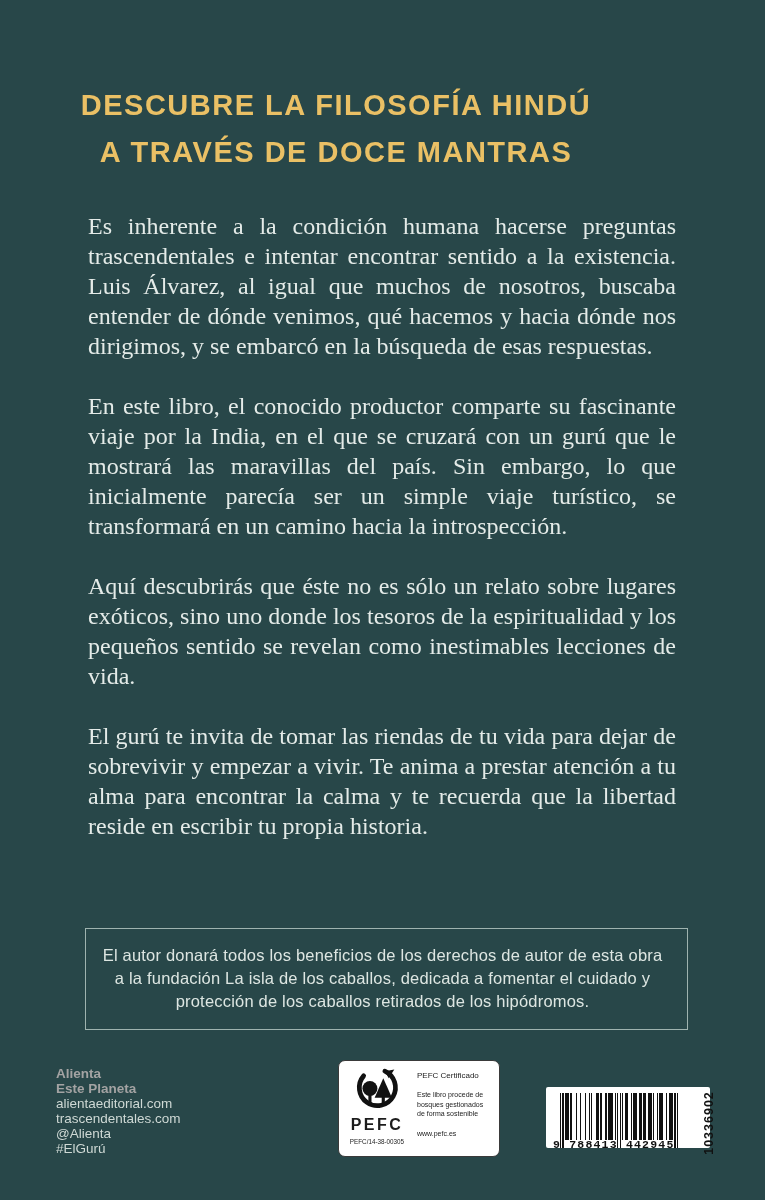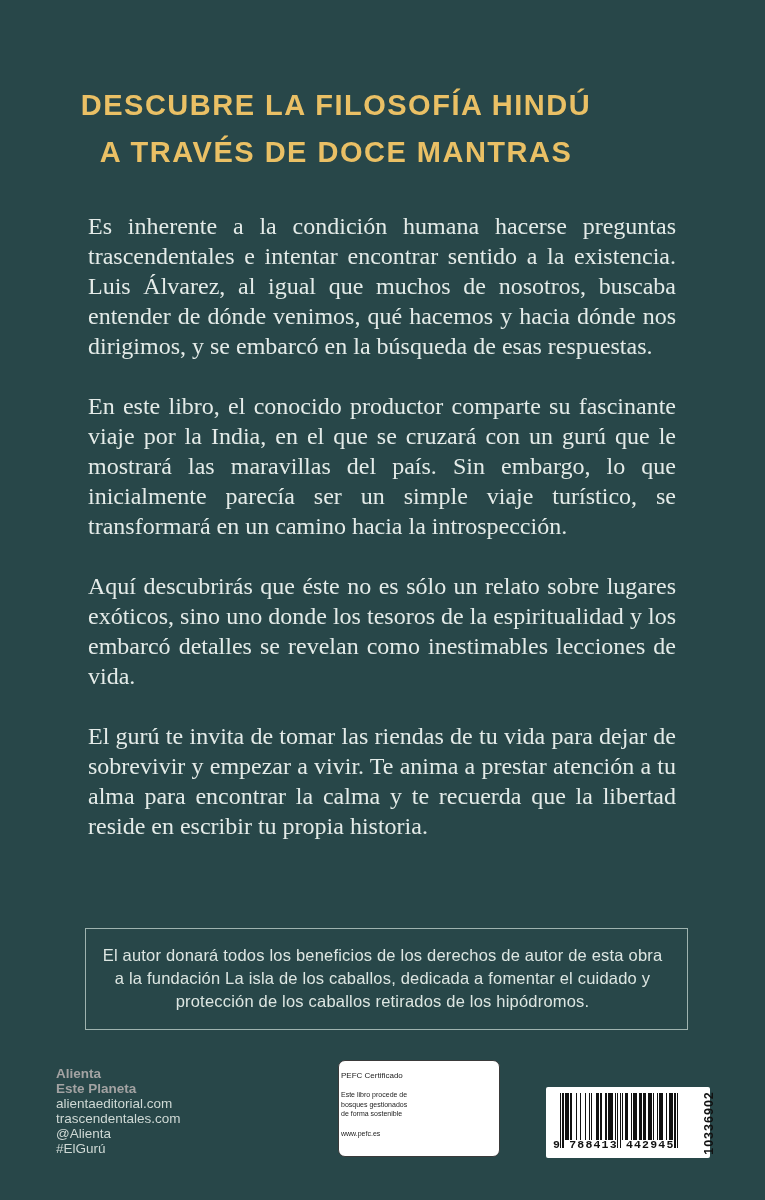--- a/index.html
+++ b/index.html
@@ -71,21 +71,21 @@
   .pefc-license{font-size:6.3px;margin-top:5px;white-space:nowrap;}
   .pefc-right{
     flex:1;
     padding:10px 6px 6px 2px;
   }
   .pefc-title{font-size:8px;font-weight:400;}
   .pefc-desc{font-size:7px;line-height:9.5px;margin-top:10px;width:70px;}
   .pefc-site{font-size:7px;margin-top:11px;}
   
   .barcode{
-    position:absolute;top:1087px;left:546px;width:164px;height:71px;
+    position:absolute;top:1087px;left:546px;width:164px;height:61px;
     background:#ffffff;border-radius:2px;
   }
   .barcode-bars{position:absolute;left:14px;top:6px;}
   .barcode-digits{
     position:absolute;left:7px;top:51px;
     font-family:"Liberation Mono", monospace;
     font-size:11.5px;font-weight:700;
     letter-spacing:1.2px;
     color:#111;
     white-space:nowrap;
@@ -106,38 +106,52 @@
 <div class="page">
 
   <div class="headline">
     <div>DESCUBRE LA FILOSOFÍA HINDÚ</div>
     <div>A TRAVÉS DE DOCE MANTRAS</div>
   </div>
 
   <div class="synopsis">
     <p>Es inherente a la condición humana hacerse preguntas trascendentales e intentar encontrar sentido a la existencia. Luis Álvarez, al igual que muchos de nosotros, buscaba entender de dónde venimos, qué hacemos y hacia dónde nos dirigimos, y se embarcó en la búsqueda de esas respuestas.</p>
     <p>En este libro, el conocido productor comparte su fascinante viaje por la India, en el que se cruzará con un gurú que le mostrará las maravillas del país. Sin embargo, lo que inicialmente parecía ser un simple viaje turístico, se transformará en un camino hacia la introspección.</p>
-    <p>Aquí descubrirás que éste no es sólo un relato sobre lugares exóticos, sino uno donde los tesoros de la espiritualidad y los embarcó detalles se revelan como inestimables lecciones de vida.</p>
+    <p>Aquí descubrirás que éste no es sólo un relato sobre lugares exóticos, sino uno donde los tesoros de la espiritualidad y los pequeños sentido se revelan como inestimables lecciones de vida.</p>
     <p>El gurú te invita de tomar las riendas de tu vida para dejar de sobrevivir y empezar a vivir. Te anima a prestar atención a tu alma para encontrar la calma y te recuerda que la libertad reside en escribir tu propia historia.</p>
   </div>
 
   <div class="donation-box">
     <span>El autor donará todos los beneficios de los derechos de autor de esta obra a la fundación La isla de los caballos, dedicada a fomentar el cuidado y protección de los caballos retirados de los hipódromos.</span>
   </div>
 
   <div class="publisher">
     <div class="bold">Alienta</div>
     <div class="bold">Este Planeta</div>
     <div>alientaeditorial.com</div>
     <div>trascendentales.com</div>
     <div>@Alienta</div>
     <div>#ElGurú</div>
   </div>
 
   <div class="pefc">
+    <div class="pefc-left">
+      <span>
+        <svg width="48" height="44" viewBox="0 0 60 56" xmlns="http://www.w3.org/2000/svg">
+          <path d="M 13 10 A 23 23 0 1 0 40 4" fill="none" stroke="#111" stroke-width="6" stroke-linecap="round"></path>
+          <polygon points="40,4 52,2 45,13" fill="#111"></polygon>
+          <circle cx="21" cy="26" r="9.5" fill="#111"></circle>
+          <rect x="19" y="32" width="4" height="14" fill="#111"></rect>
+          <polygon points="38,13 27,38 49,38" fill="#111"></polygon>
+          <rect x="36" y="36" width="4" height="10" fill="#111"></rect>
+        </svg>
+      </span>
+      <div class="pefc-acronym">PEFC</div>
+      <div class="pefc-license">PEFC/14-38-00305</div>
+    </div>
     <div class="pefc-right">
       <div class="pefc-title">PEFC Certificado</div>
       <div class="pefc-desc">Este libro procede de bosques gestionados de forma sostenible</div>
       <div class="pefc-site">www.pefc.es</div>
     </div>
   </div>
 
   <div class="barcode">
     <svg class="barcode-bars" width="118" height="56" viewBox="0 0 95 56" preserveAspectRatio="none" shape-rendering="crispEdges" fill="#111" xmlns="http://www.w3.org/2000/svg">
         <rect x="0" y="0" width="1" height="55"></rect>

